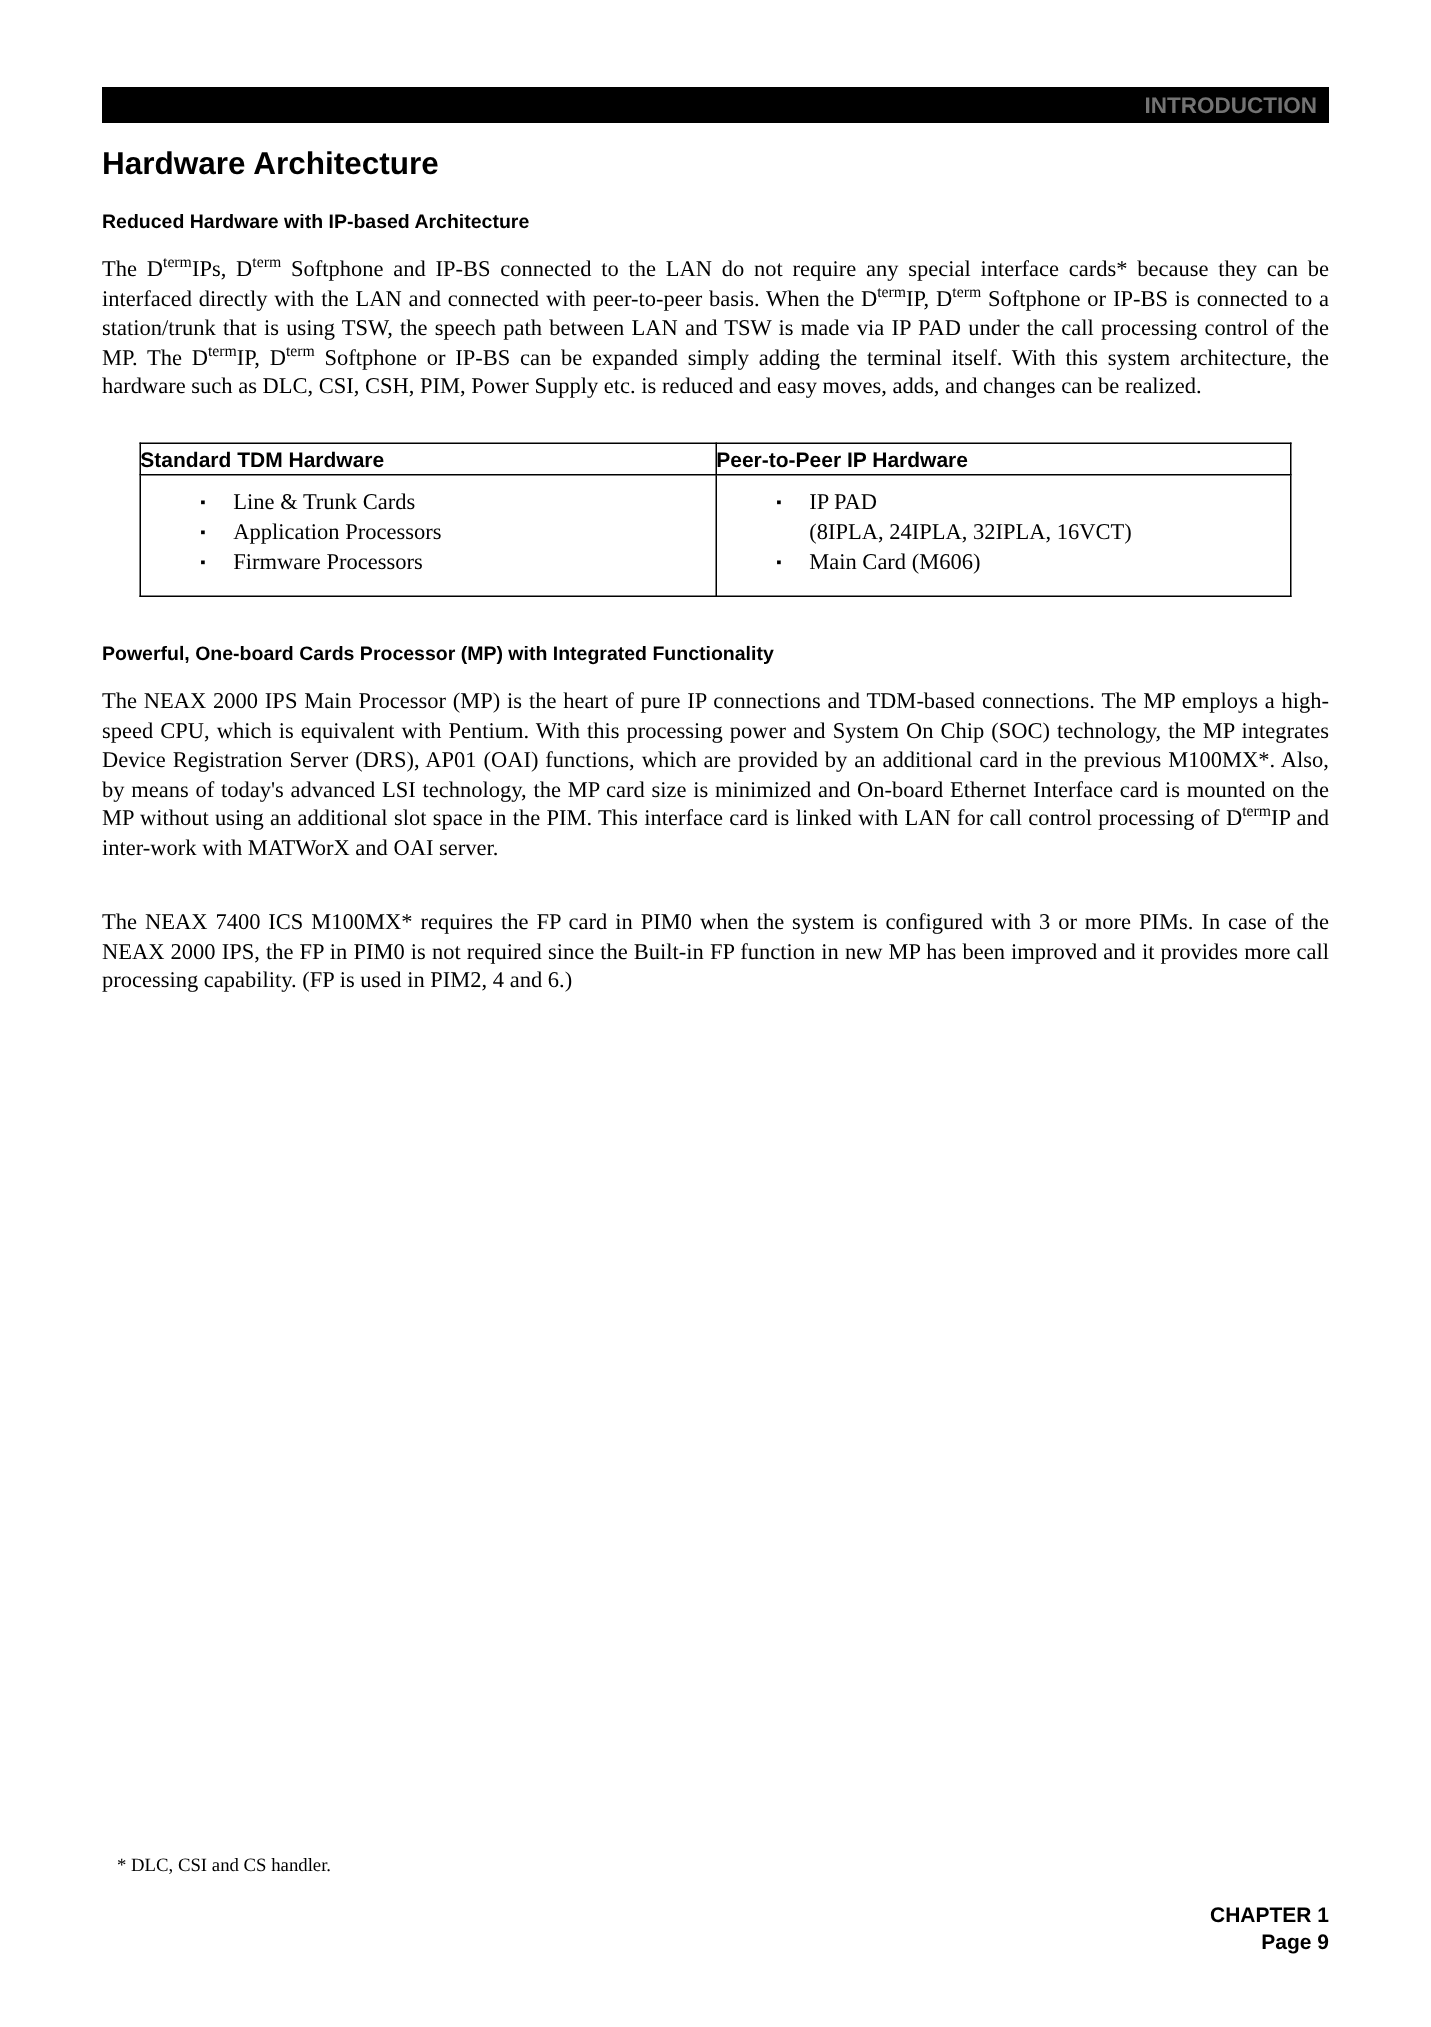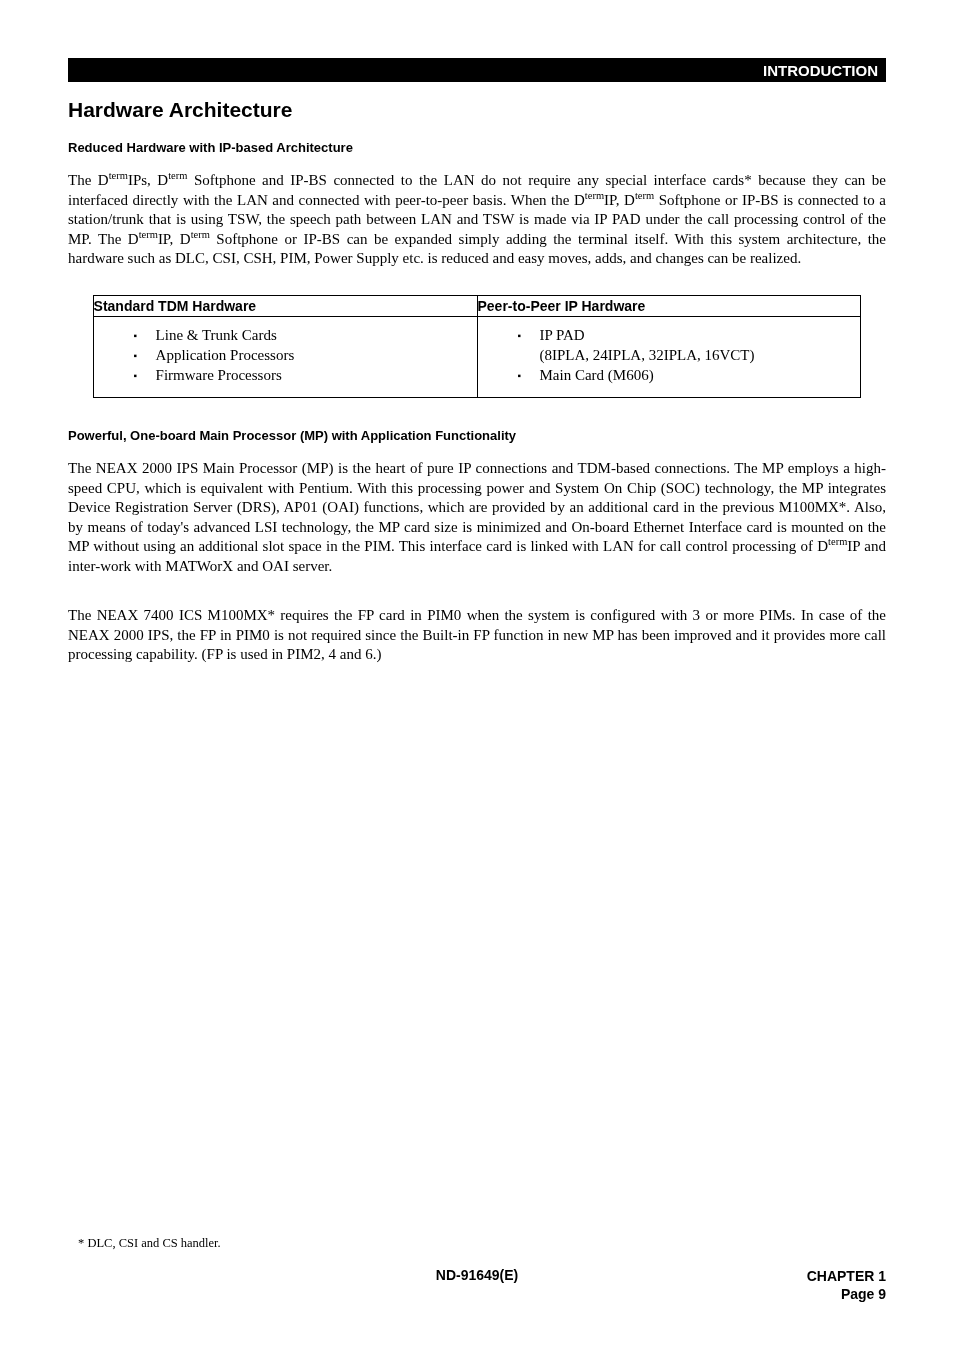--- a/index.html
+++ b/index.html
@@ -8,21 +8,21 @@
       height: 1351px;
       background: #fff;
       font-family: 'Times New Roman', Times, serif;
       font-size: 15px;
       color: #000;
       position: relative;
       padding: 58px 68px 0 68px;
     }
     .header-bar {
       background: #000;
-      color: #ffffff;
+      color: #737373;
       height: 24px;
       display: flex;
       justify-content: flex-end;
       align-items: center;
       padding-right: 8px;
       font-family: Arial, Helvetica, sans-serif;
       font-weight: bold;
       font-size: 15px;
       margin-bottom: 16px;
     }
@@ -130,32 +130,31 @@
         <ul class="sq">
           <li>Main Card (M606)</li>
         </ul>
       </td>
     </tr>
   </tbody>
     </table>
 </div>
 
 <div class="section">
-  <h2>Powerful, One-board Main Processor (MP) with Application Functionality</h2>
+  <h2>Powerful, One-board Cards Processor (MP) with Integrated Functionality</h2>
   <p class="body-text">
     <span>The NEAX 2000 IPS Main Processor (MP) is the heart of pure IP connections and TDM-based connections.  The MP employs a high-speed CPU, which is equivalent with Pentium.  With this processing power and System On Chip (SOC) technology, the MP integrates Device Registration Server (DRS), AP01 (OAI) functions, which are provided by an additional card in the previous M100MX*.   Also, by means of today's advanced LSI technology, the MP card size is minimized and On-board Ethernet Interface card is mounted on the MP without using an additional slot space in the PIM.  This interface card is linked with LAN for call control processing of D</span><sup>term</sup><span>IP and inter-work with MATWorX and OAI server.</span>
   </p>
 </div>
 
 <div class="section">
   <p class="body-text">The NEAX 7400 ICS M100MX* requires the FP card in PIM0 when the system is configured with 3 or more PIMs.  In case of the NEAX 2000 IPS, the FP in PIM0 is not required since the Built-in FP function in new MP has been improved and it provides more call processing capability.  (FP is used in PIM2, 4 and 6.)</p>
 </div>
 
 <div class="footnote">*  DLC, CSI and CS handler.</div>
 
 <div class="footer">
   <div class="footer-left"></div>
-  <div class="footer-center">ND-91649(E)</div>
   <div class="footer-right">
     <div>CHAPTER 1</div>
     <div>Page 9</div>
   </div>
 </div>
 
 </body></html>

